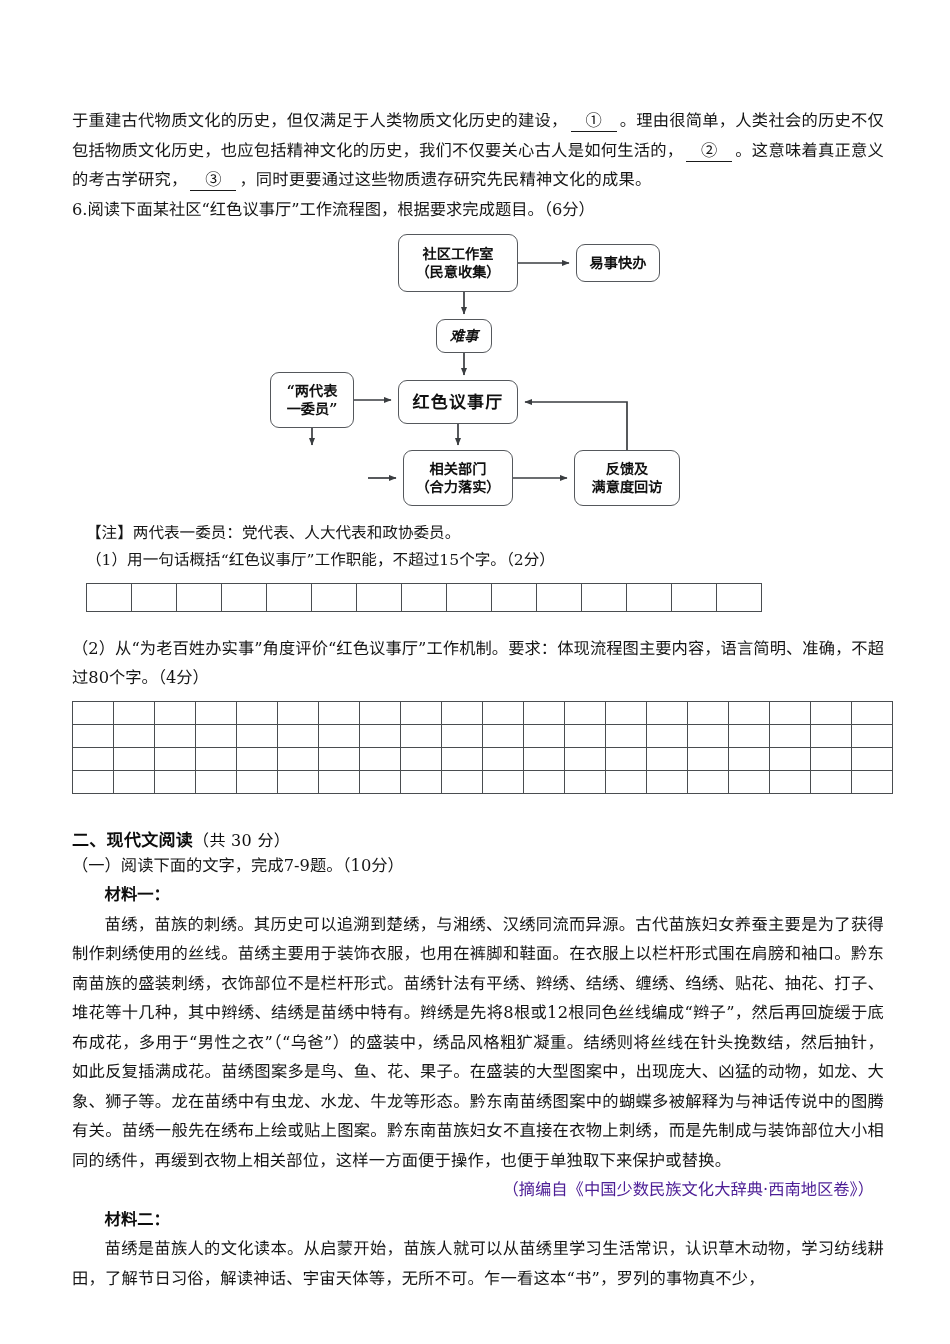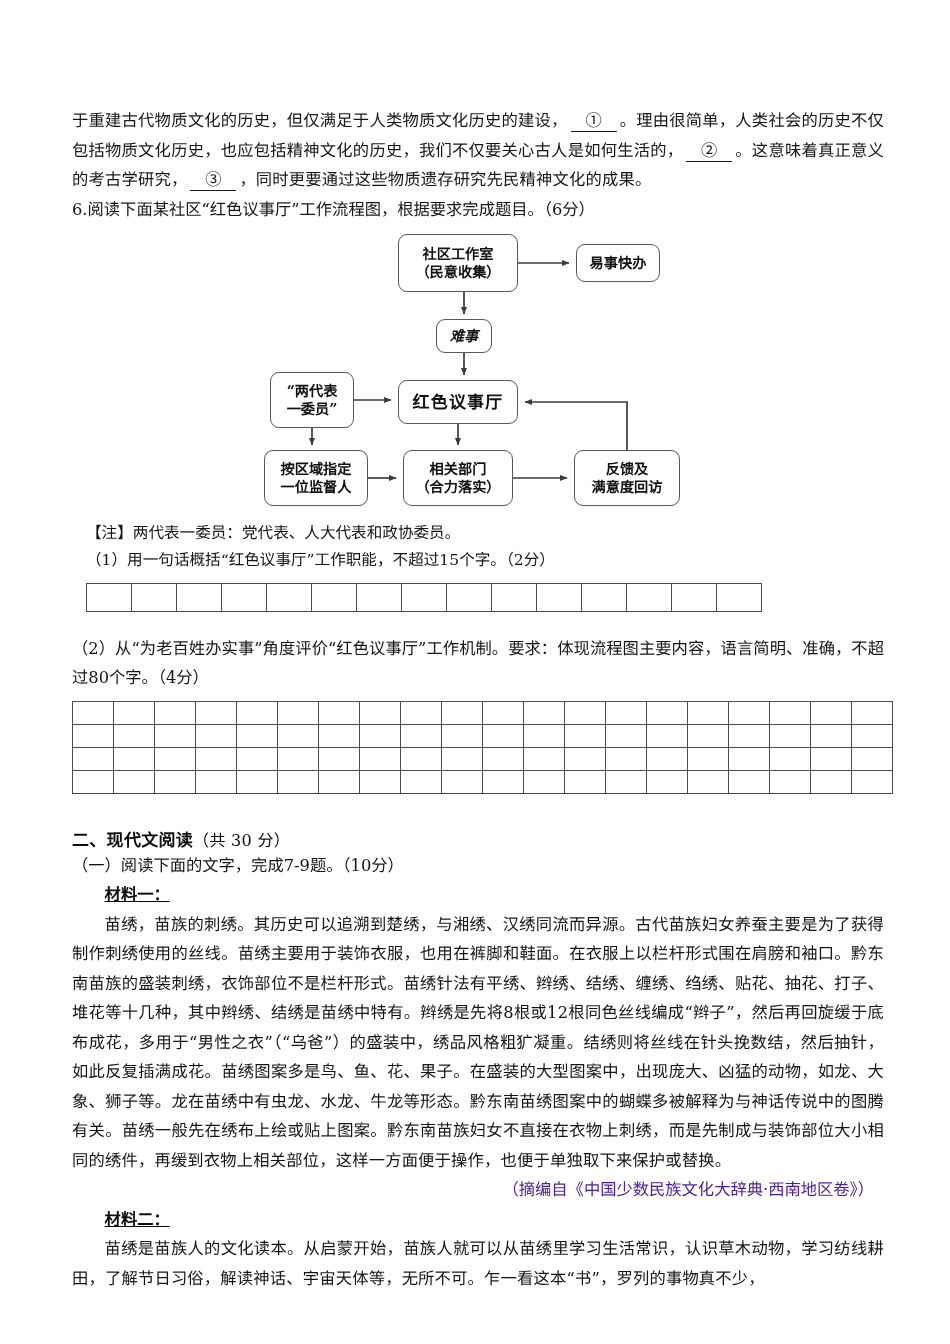--- a/index.html
+++ b/index.html
@@ -150,21 +150,20 @@
     padding-right: 10px;
     color: #4c1d95;
   }
   .mat-label {
     font-size: 16.3px;
     font-weight: bold;
     line-height: 29.5px;
     margin: 0;
     text-indent: 2em;
     color: #0d0d0d;
-    text-decoration: underline;
   }
   .sp-16 { height: 16px; }
   .sp-22 { height: 22px; }
 </style>
 </head>
 <body>
 
 <div class="page">
   <div class="content">
 
@@ -218,24 +217,20 @@
 
         <div class="fc-box center-hall" style="left:140px; top:148px; width:120px; height:44px;">
           <span class="ln">红色议事厅</span>
         </div>
 
         <div class="fc-box" style="left:12px; top:140px; width:84px; height:56px;">
           <span class="ln">“两代表</span>
           <span class="ln">一委员”</span>
         </div>
 
-        <div class="fc-box" style="left:6px; top:218px; width:104px; height:56px;">
-          <span class="ln">按区域指定</span>
-          <span class="ln">一位监督人</span>
-        </div>
 
         <div class="fc-box" style="left:145px; top:218px; width:110px; height:56px;">
           <span class="ln">相关部门</span>
           <span class="ln">（合力落实）</span>
         </div>
 
         <div class="fc-box" style="left:316px; top:218px; width:106px; height:56px;">
           <span class="ln">反馈及</span>
           <span class="ln">满意度回访</span>
         </div>

